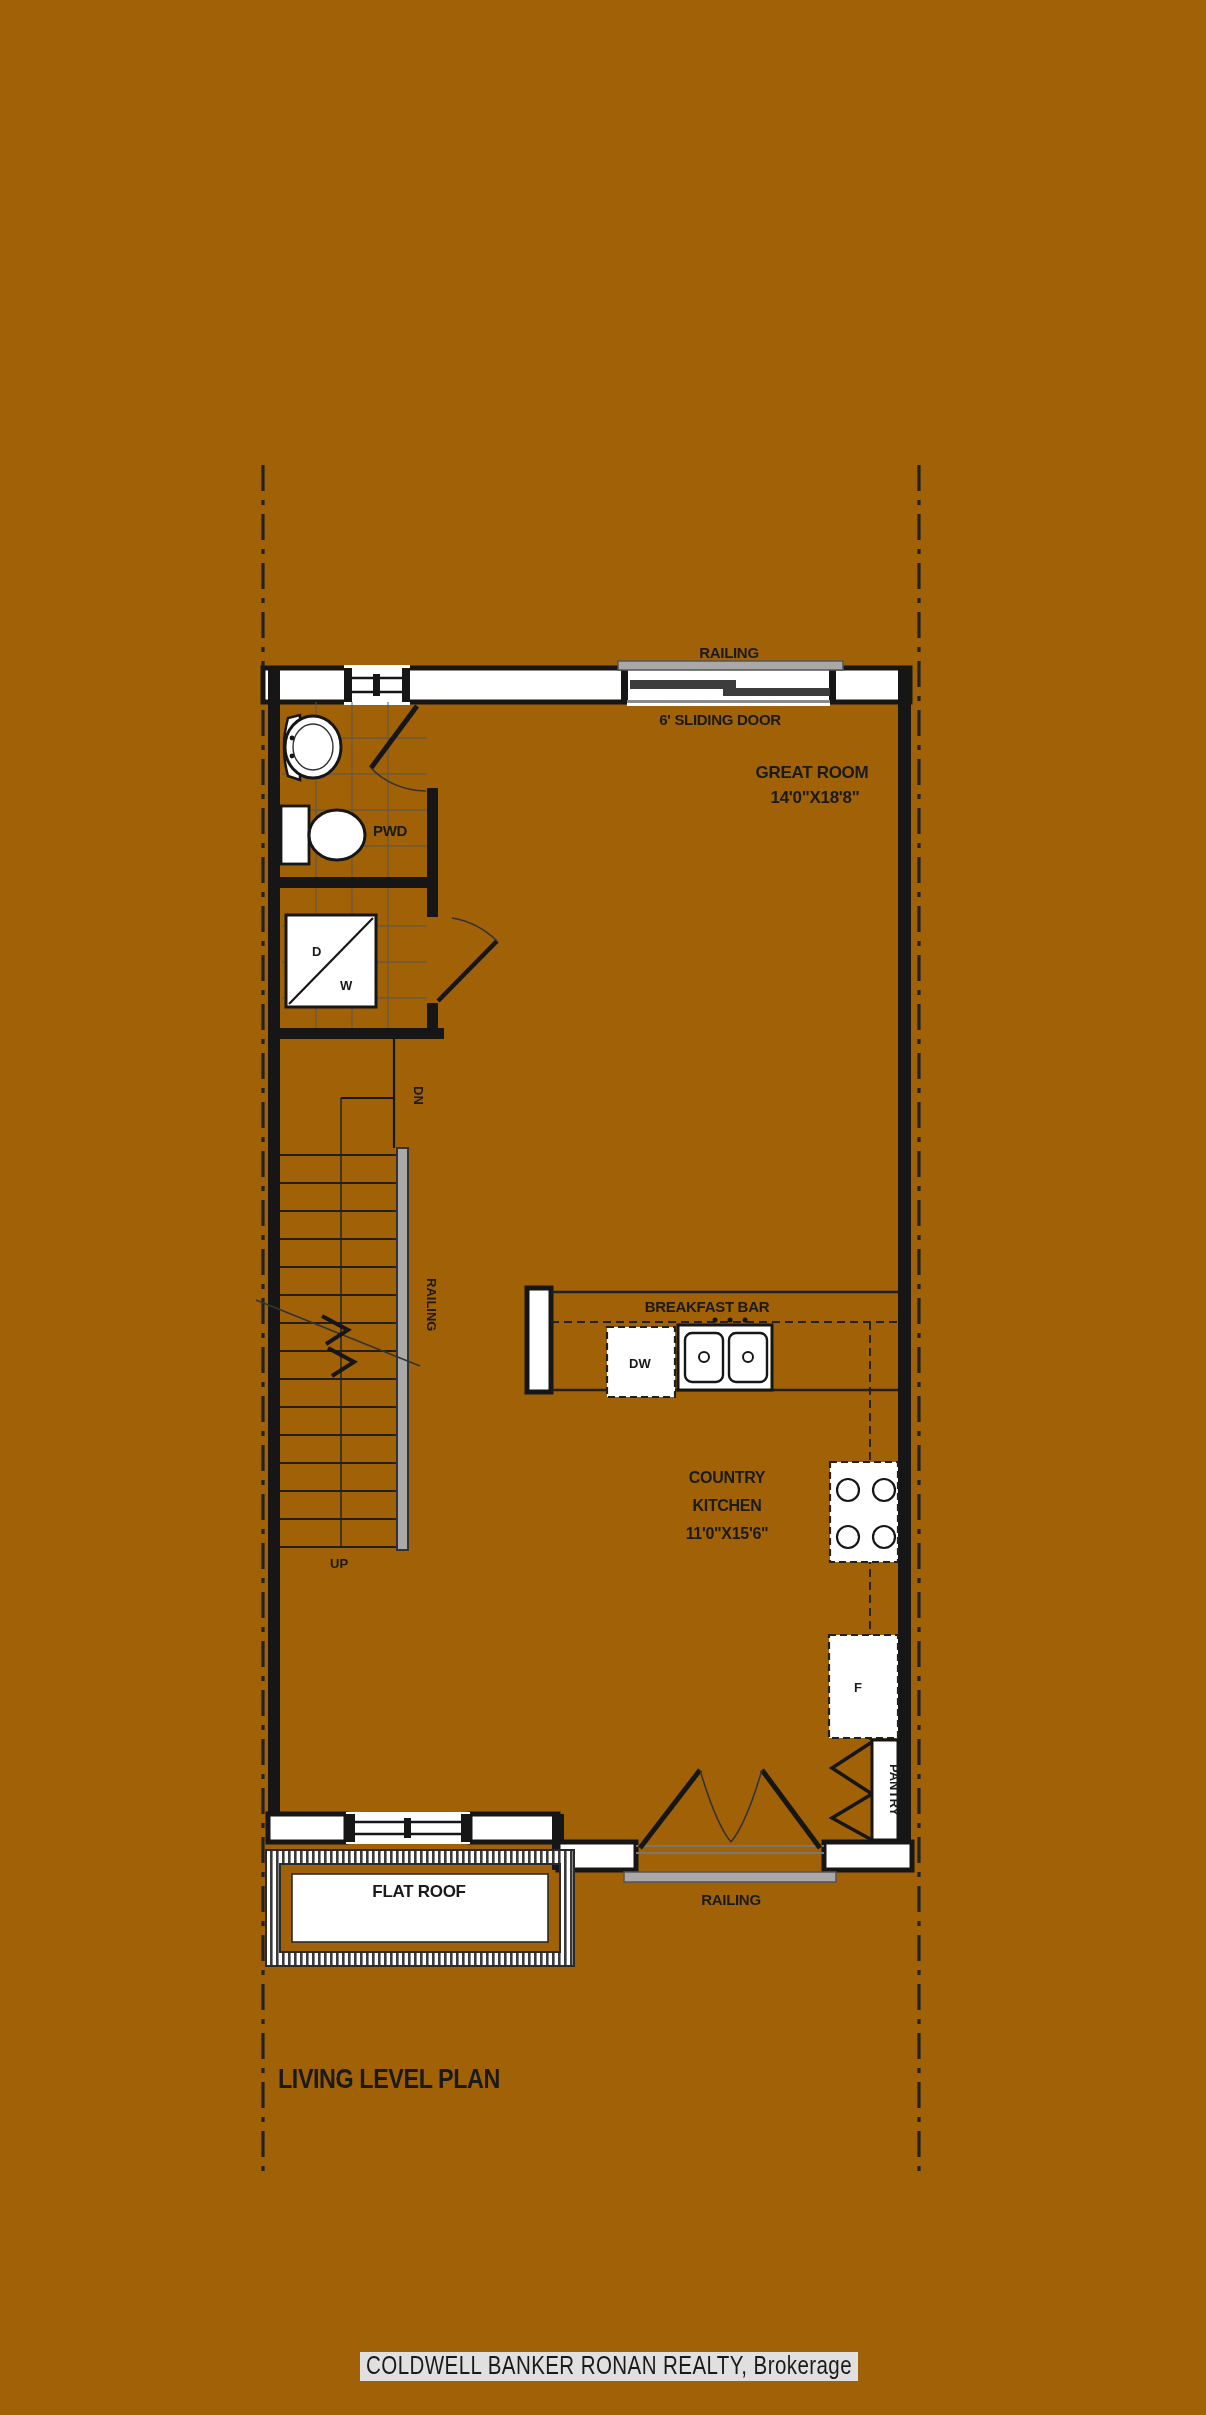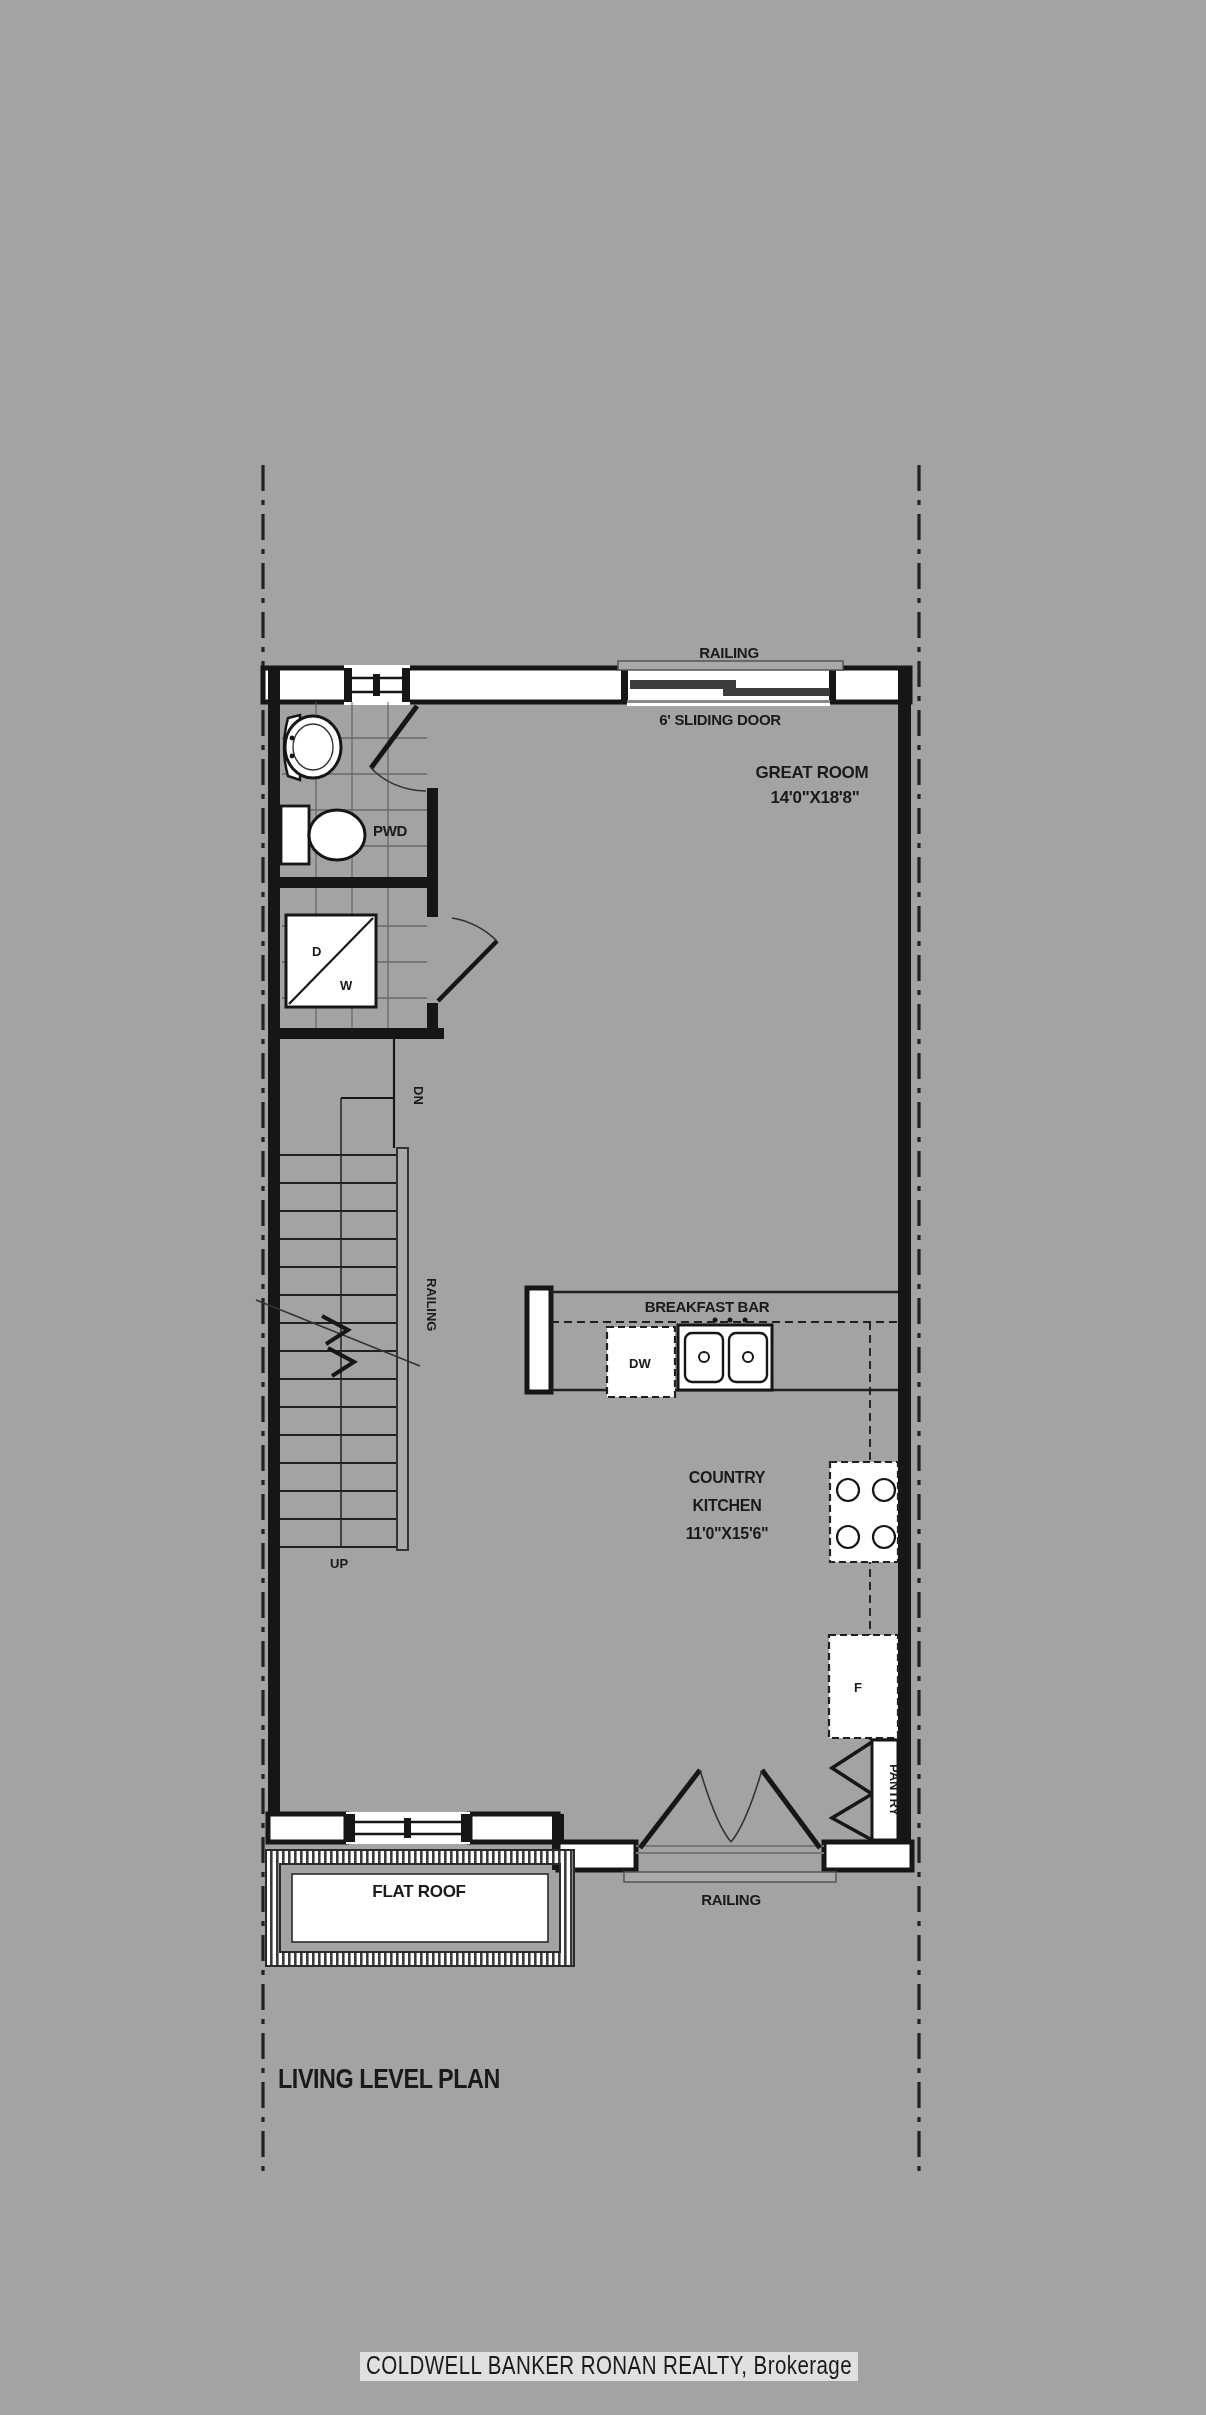--- a/index.html
+++ b/index.html
@@ -1,16 +1,16 @@
 <!DOCTYPE html>
 <html><head>
 <meta charset="utf-8">
 <style>
   html,body{margin:0;padding:0;background:#ffffff;}
-  .page{position:relative;width:1206px;height:2415px;background:#a3a3a3;overflow:hidden;
+  .page{position:relative;width:1206px;height:2415px;background:#a16207;overflow:hidden;
         font-family:"Liberation Sans", sans-serif;text-align:center;}
   svg{position:absolute;left:0;top:0;}
   text{fill:#1a1a1a;font-family:"Liberation Sans", sans-serif;}
   .lbl{font-size:15px;font-weight:bold;letter-spacing:-0.3px;}
   .lbl-big{font-size:17px;font-weight:bold;letter-spacing:-0.3px;}
   .lbl-sm{font-size:13px;font-weight:bold;}
   .lbl-mid{font-size:16px;font-weight:bold;letter-spacing:-0.3px;}
   .title-txt{font-size:27px;font-weight:bold;letter-spacing:-0.5px;}
   .wm-txt{font-size:25px;font-weight:normal;letter-spacing:0.5px;}
   .ctr{text-anchor:middle;}

